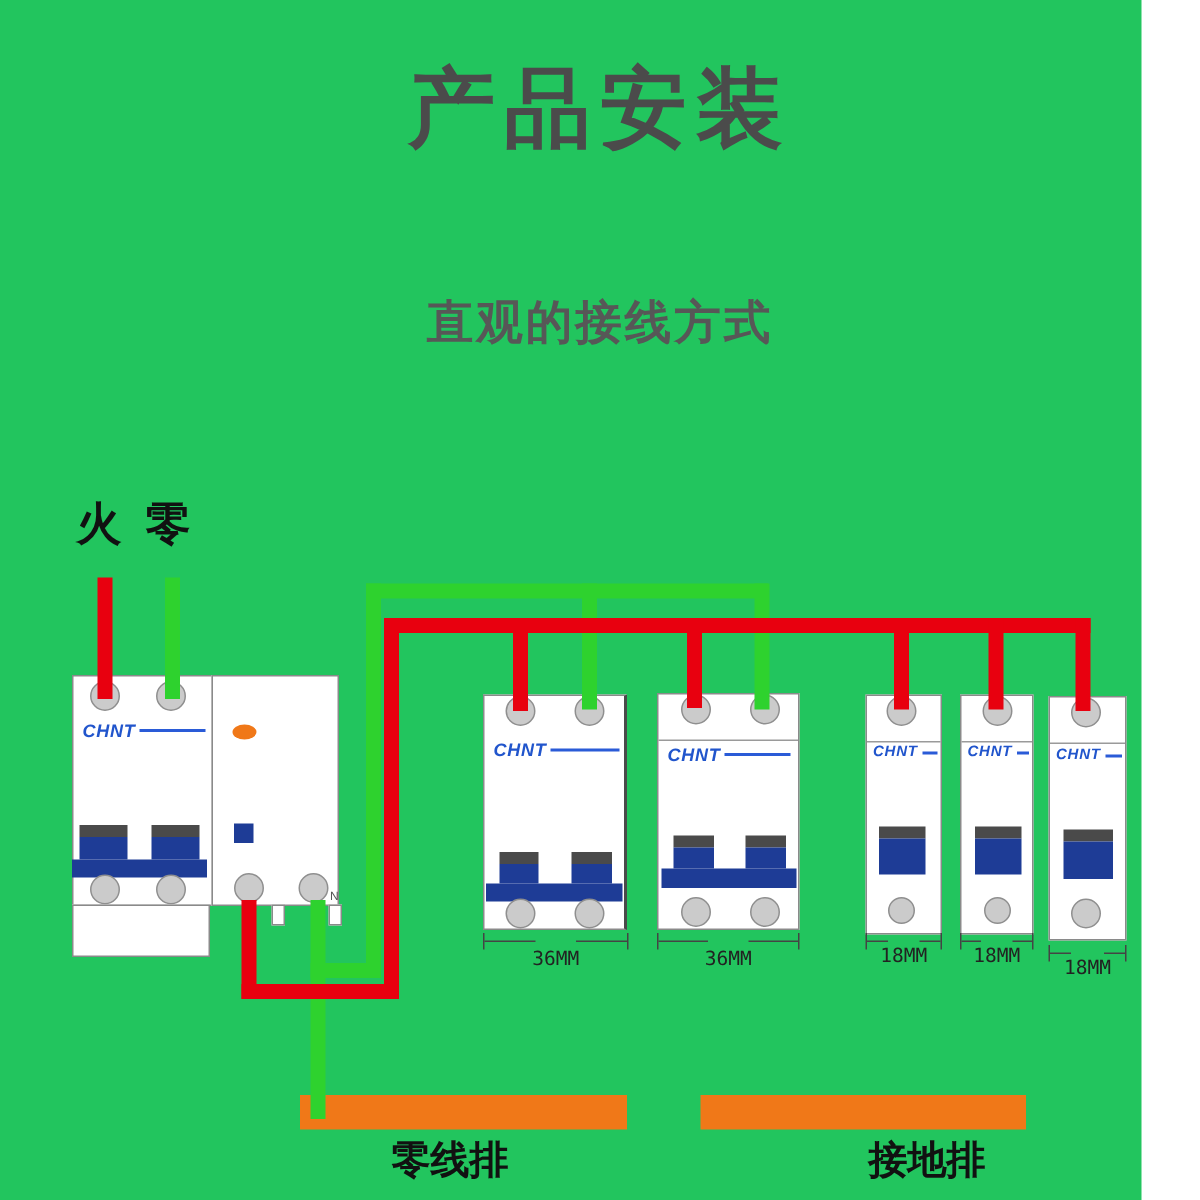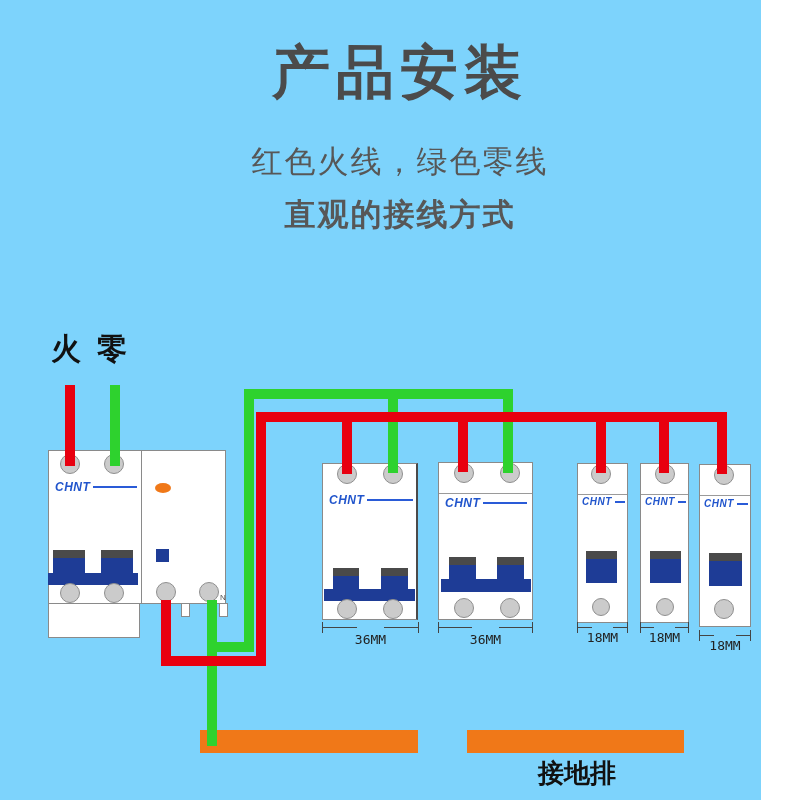--- a/index.html
+++ b/index.html
@@ -1,17 +1,17 @@
 <!DOCTYPE html>
 <html><head>
 <meta charset="utf-8">
 <style>
   html,body{margin:0;padding:0;background:#ffffff;}
   body{font-family:"Liberation Sans","DejaVu Sans",sans-serif;}
-  #stage{position:relative;width:761px;height:800px;background:#7dd3fc;overflow:hidden;}
+  #stage{position:relative;width:761px;height:800px;background:#22c55e;overflow:hidden;}
 
   
   .title{position:absolute;left:0;top:34px;width:800px;text-align:center;
          font-size:58px;font-weight:800;color:#4b4b4b;letter-spacing:6px;}
   .subtitle{position:absolute;left:0;width:800px;text-align:center;
          font-size:31px;font-weight:400;color:#575757;letter-spacing:2px;}
   .sub1{top:141px;} .sub2{top:194px;font-weight:bold;}
 
   
   .wlabel{position:absolute;font-size:30px;font-weight:700;color:#111;}
@@ -49,21 +49,20 @@
   
   .busbar{position:absolute;background:#f07818;}
   .barlabel{position:absolute;text-align:center;font-size:26px;font-weight:700;color:#111;}
 </style>
 </head>
 <body>
 
 <div id="stage">
 
   <div class="title">产品安装</div>
-  <div class="subtitle sub1">红色火线，绿色零线</div>
   <div class="subtitle sub2">直观的接线方式</div>
 
   <div class="wlabel" style="left:51px;top:329px;">火</div>
   <div class="wlabel" style="left:97px;top:329px;">零</div>
 
   <div class="breaker" style="left:48px;top:450px;width:178px;height:154px;border:none;">
     <div class="inbox" style="left:0;top:0;width:94px;height:154px;"></div>
     <div class="inbox" style="left:93px;top:0;width:85px;height:154px;"></div>
     <div class="term" style="left:12px;top:4px;width:20px;height:20px;"></div>
     <div class="term" style="left:56px;top:4px;width:20px;height:20px;"></div>
@@ -217,21 +216,22 @@
   <div class="dim" style="left:699px;top:630px;width:52px;">
     <div class="tick" style="left:0;"></div>
       <div class="tick" style="right:0;"></div>
     <div class="seg" style="left:1px;width:14px;"></div>
       <div class="seg" style="right:1px;width:14px;"></div>
   </div>
   <div class="dimtext" style="left:699px;top:638px;width:52px;">18MM</div>
 
   <div class="busbar" style="left:200px;top:730px;width:218px;height:23px;"></div>
   <div class="busbar" style="left:467px;top:730px;width:217px;height:23px;"></div>
-  <div class="barlabel" style="left:497px;top:756px;width:160px;">接地排</div>
+  <div class="barlabel" style="left:220px;top:756px;width:160px;">零线排</div>
+  <div class="barlabel" style="left:497px;top:756px;width:160px;text-align:right;">接地排</div>
 
   <div class="wire green" style="left:110px;top:385px;width:10px;height:81px;"></div>
   <div class="wire green" style="left:244px;top:389px;width:268px;height:10px;"></div>
   <div class="wire green" style="left:244px;top:389px;width:10px;height:262px;"></div>
   <div class="wire green" style="left:388px;top:389px;width:10px;height:84px;"></div>
   <div class="wire green" style="left:503px;top:389px;width:10px;height:84px;"></div>
   <div class="wire green" style="left:207px;top:642px;width:47px;height:10px;"></div>
   <div class="wire green" style="left:207px;top:600px;width:10px;height:146px;"></div>
 
   <div class="wire red" style="left:65px;top:385px;width:10px;height:81px;"></div>

